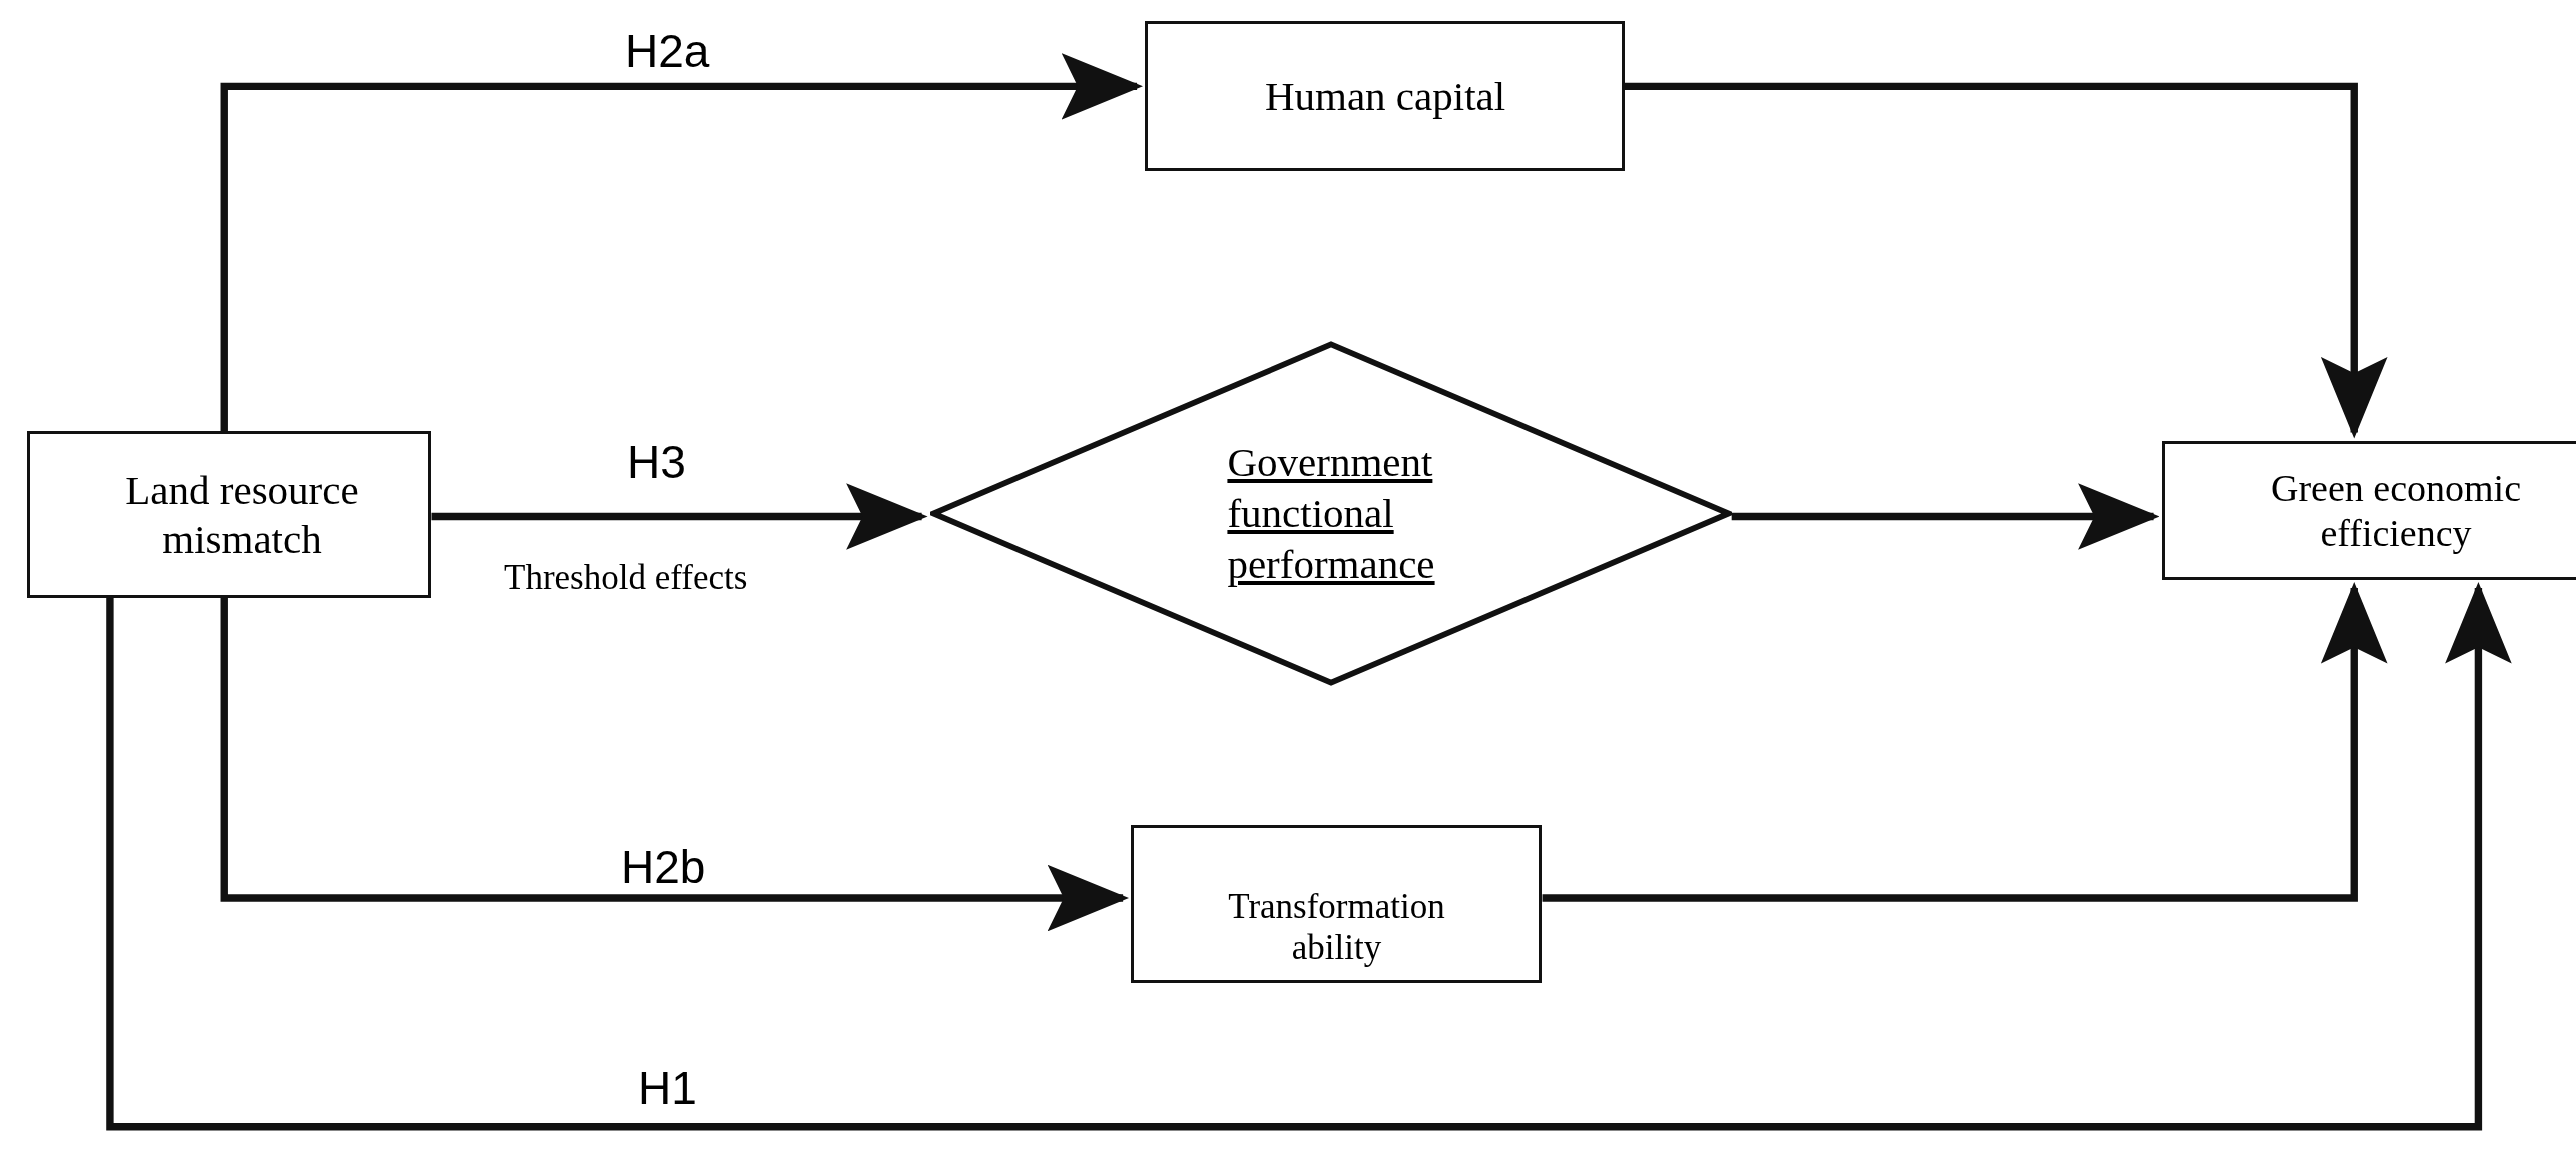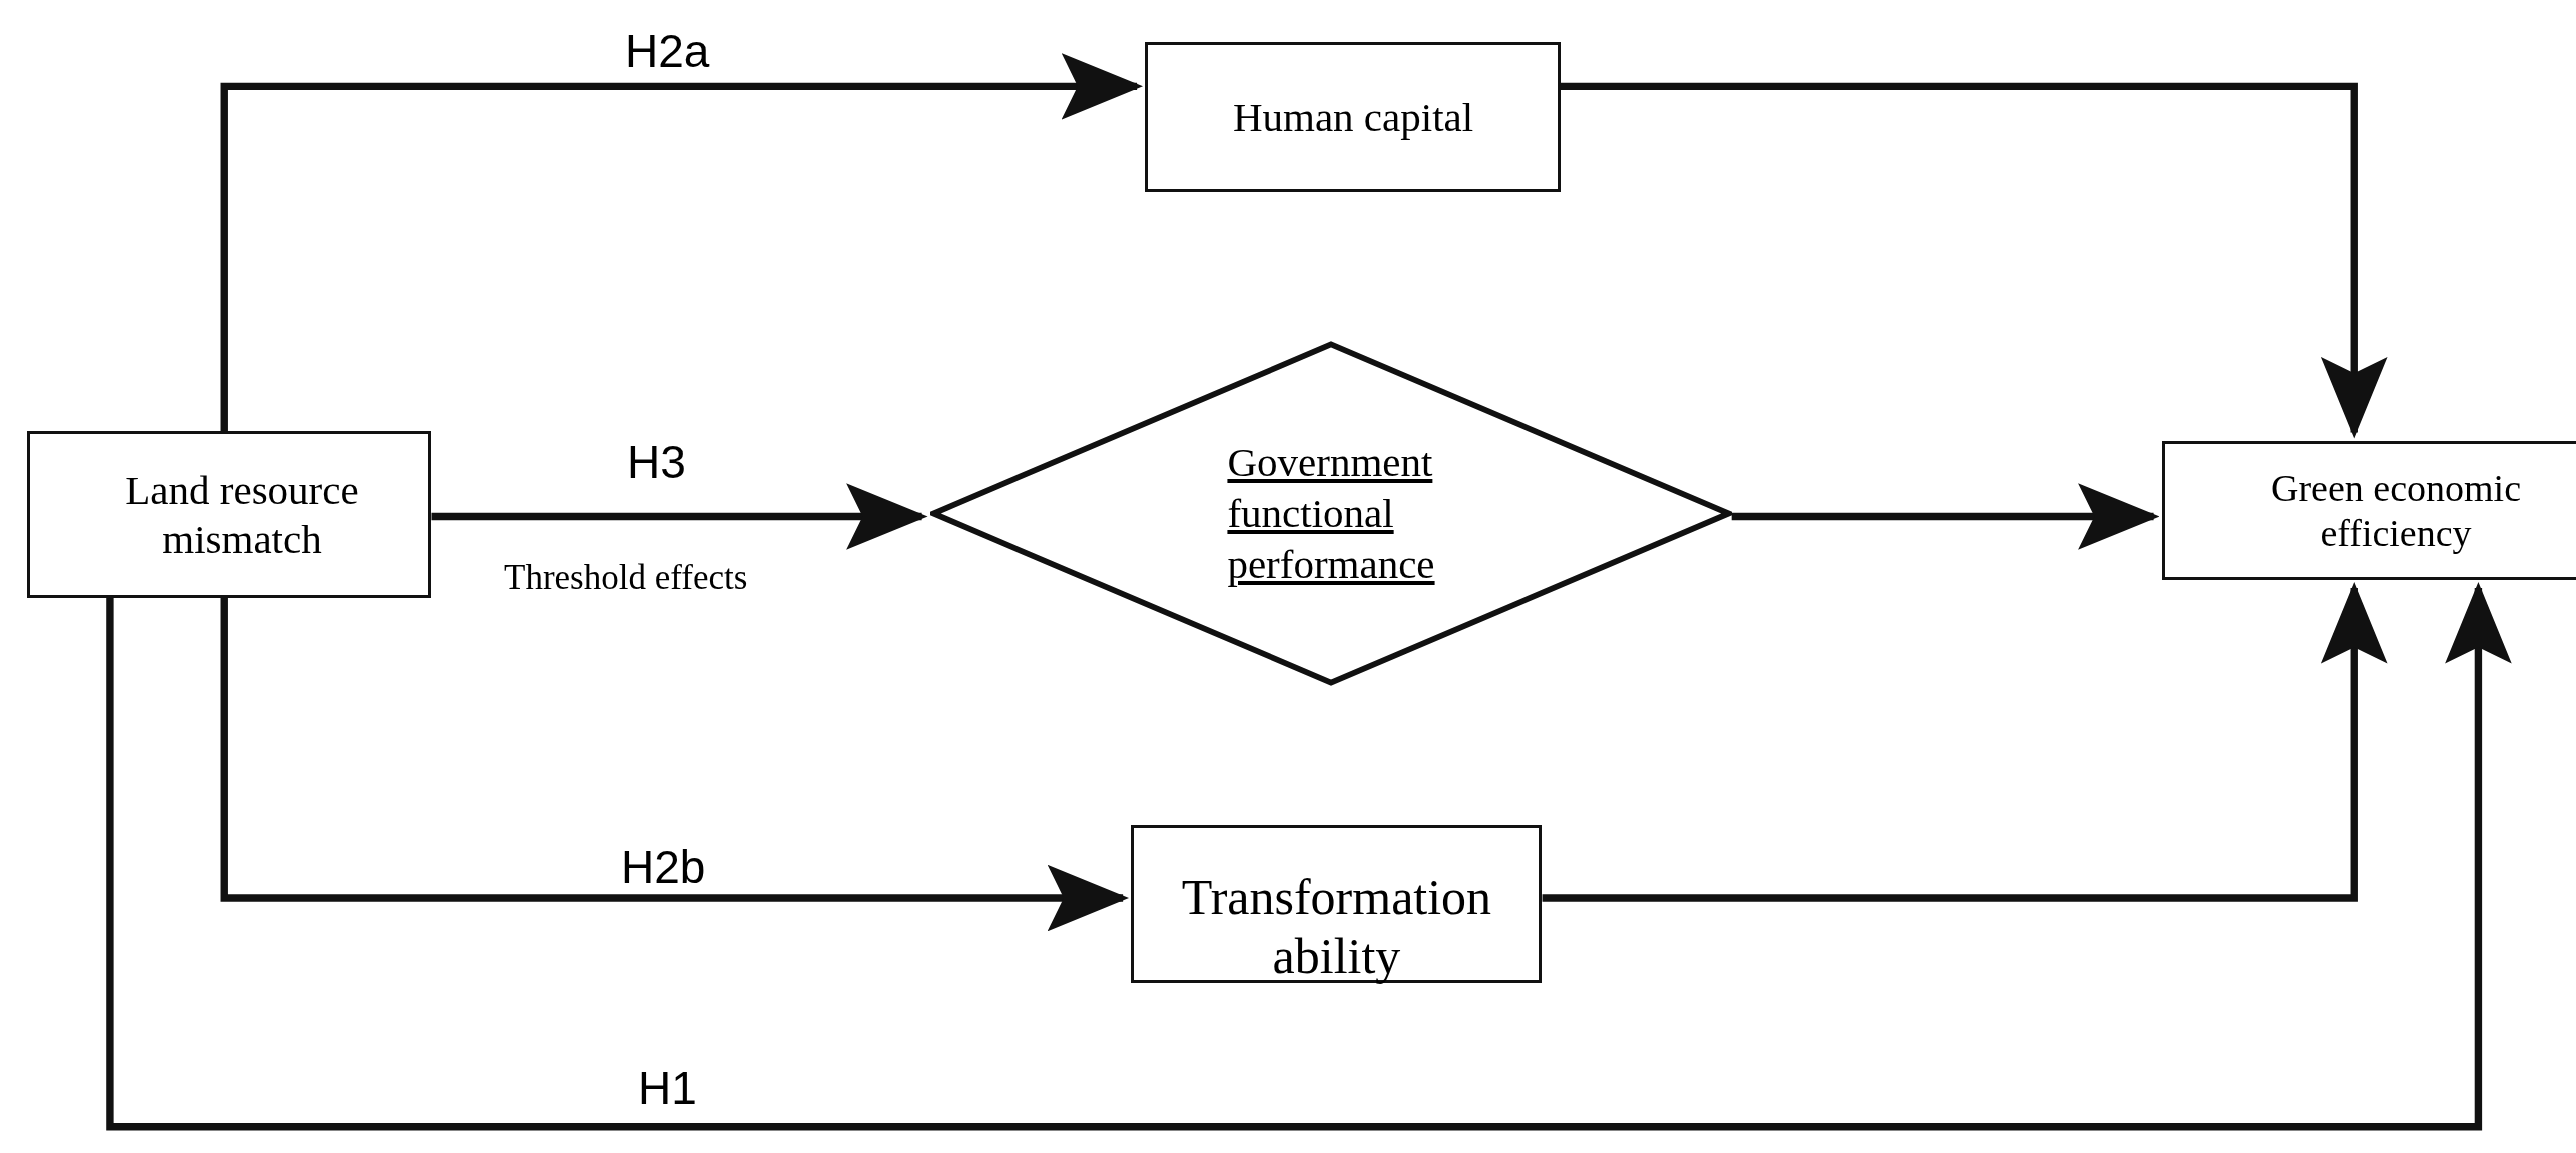--- a/index.html
+++ b/index.html
@@ -54,37 +54,37 @@
     <g>
       <path d="M133,727 L133,1370 L3013,1370 L3013,715" fill="none" stroke="#111111" stroke-width="9" marker-end="url(#arrowhead)"></path>
     </g>
   </svg>
 
   <div class="node boxnode" style="left:27px;top:431px;width:404px;height:167px;padding-left:26px;">
     <span class="nodetext" style="font-size:41px;">Land resource
 mismatch</span>
   </div>
 
-  <div class="node boxnode" style="left:1145px;top:21.4px;width:416px;height:150px;margin-top:21px;">
+  <div class="node boxnode" style="left:1145px;top:21.4px;width:480px;height:150px;">
     <span class="nodetext" style="font-size:41px;">Human capital</span>
   </div>
 
   <div class="diamond-wrap" style="left:930px;top:341px;width:802px;height:345px;">
     <svg viewBox="0 0 975 419" style="position:absolute;left:0;top:0;width:802px;height:345px;">
       <polygon points="487.5,4 971,209.5 487.5,415 4,209.5" fill="#ffffff" stroke="#111111" stroke-width="7"></polygon>
     </svg>
     <div class="diamond-label" style="left:0;top:0;width:802px;height:345px;">
       <span class="nodetext" style="font-size:41px;line-height:1.24;">Government
 functional
 performance</span>
     </div>
   </div>
 
   <div class="node boxnode" style="left:1131px;top:825px;width:411px;height:158px;">
-    <span class="nodetext" style="font-size:50px;margin-top:46px;">Transformation
+    <span class="nodetext" style="font-size:35px;margin-top:46px;">Transformation
 ability</span>
   </div>
 
   <div class="node boxnode" style="left:2162px;top:441px;width:468px;height:139px;">
     <span class="nodetext" style="font-size:38px;">Green  economic
 efficiency</span>
   </div>
 
   <span class="lbl lbl-h" style="left:625px;top:4.1px;">H2a</span>
 

